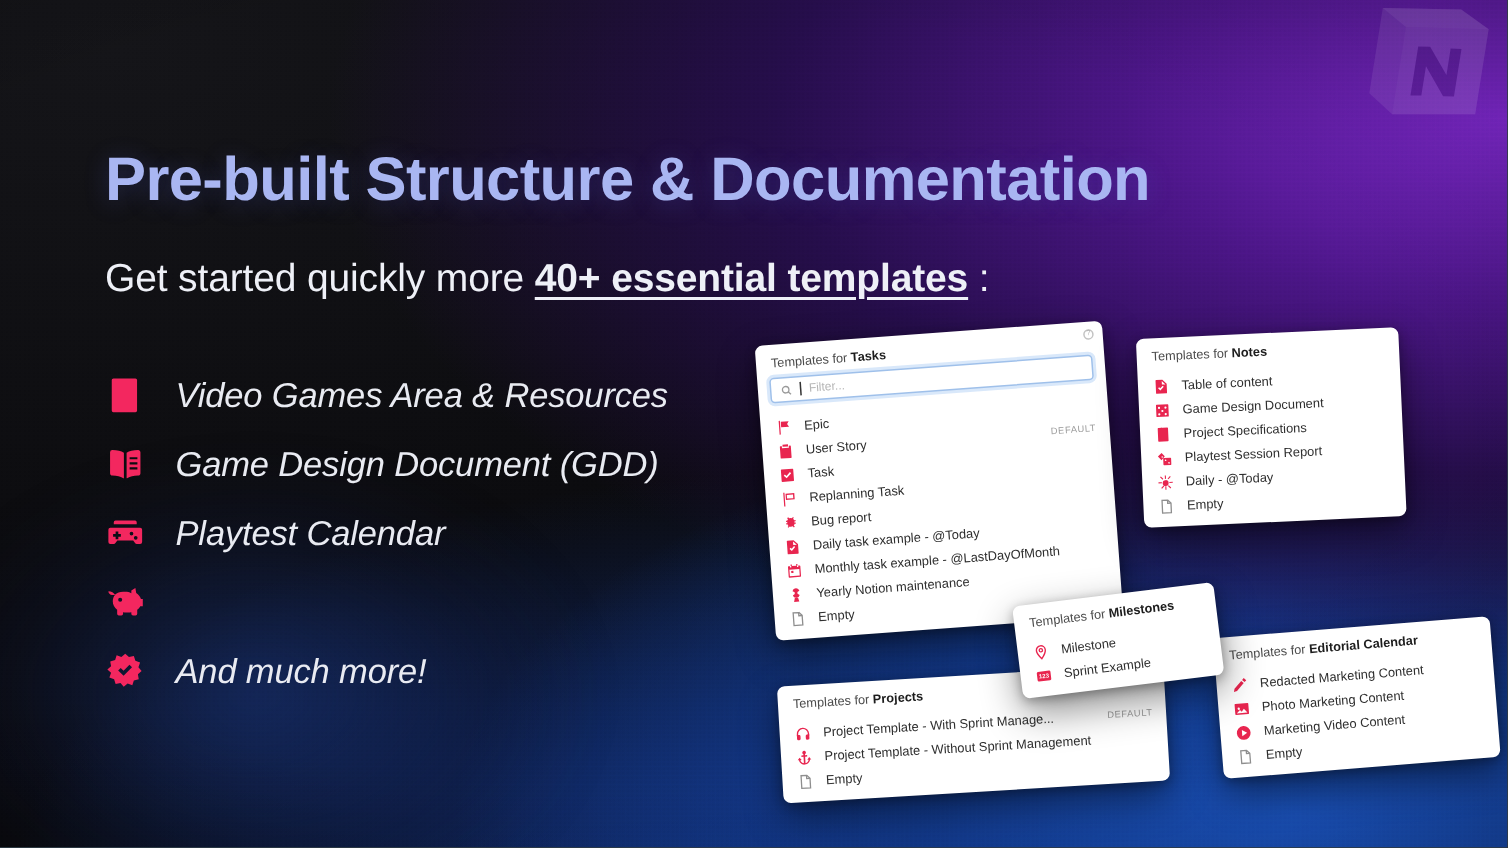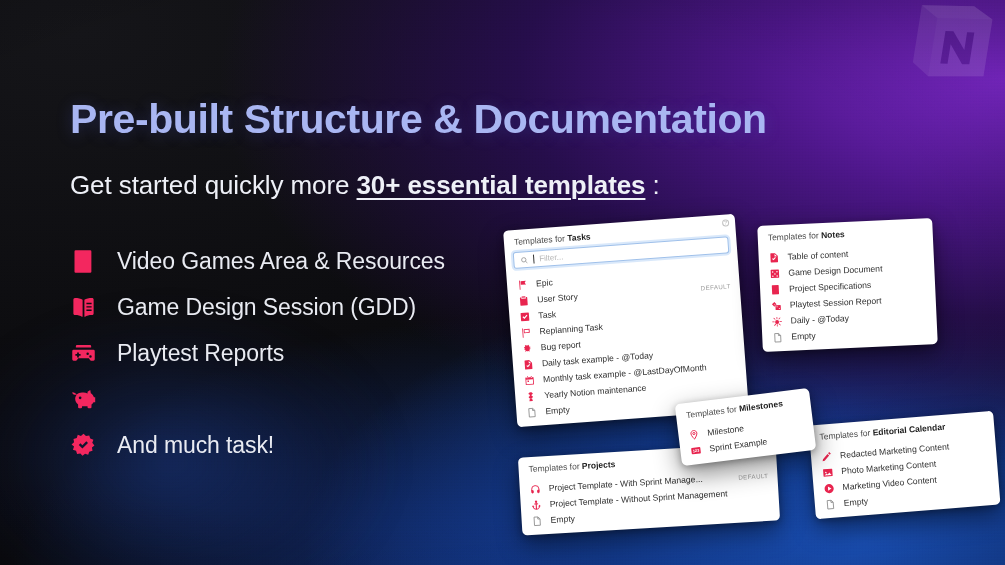--- a/index.html
+++ b/index.html
@@ -82,23 +82,24 @@
     text-underline-offset: 4px;
     text-decoration-thickness: 2px;
   }
 
   .bullets {
     position: absolute; left: 70px; top: 245px;
     display: flex; flex-direction: column;
     gap: 14px;
   }
   .bullet {
-    display: flex; align-items: center;
+    display: flex; align-items: flex-end;
     gap: 20px;
     height: 32px;
+    font-style: italic;
   }
   .bullet-icon {
     width: 27px; height: 27px;
     flex: 0 0 27px;
     display: flex; align-items: center; justify-content: center;
     color: #f3275f;
   }
   .bullet-icon svg { width: 100%; height: 100%; display: block; }
   .bullet-label {
     font-size: 23px;
@@ -218,67 +219,67 @@
       <path d="M8 10 L44 5 L58 12 L58 52 L20 58 L8 50 Z" fill="#ffffff" opacity="0.55"></path>
       <path d="M8 10 L44 5 L58 12 L20 17 Z" fill="#ffffff" opacity="0.75"></path>
       <path d="M20 17 L58 12 L58 52 L20 58 Z" fill="#ffffff" opacity="0.42"></path>
       <path d="M27 25 L27 48 L32 47.3 L32 33.5 L42 46 L47 45.3 L47 23 L42 23.6 L42 36 L32.5 24.3 Z" fill="#1a1030"></path>
     </svg>
   </div>
 
   <div class="headline">Pre-built Structure &amp; Documentation</div>
 
   <div class="subhead">
-    <span>Get started quickly more </span><span class="accent">30+ essential templates</span><span> :</span>
+    <span>Get started quickly more </span><span class="accent">40+ essential templates</span><span> :</span>
   </div>
 
   <div class="bullets">
 
     <div class="bullet">
       <span class="bullet-icon">
         <svg viewBox="0 0 24 24" fill="currentColor">
           <path d="M5 2h13a1 1 0 0 1 1 1v18a1 1 0 0 1-1 1H5a1 1 0 0 1-1-1V3a1 1 0 0 1 1-1Zm2.6 0h2.6v8.4l-1.3-1.1-1.3 1.1V2Z"></path>
         </svg>
       </span>
       <span class="bullet-label">Video Games Area &amp; Resources</span>
     </div>
 
     <div class="bullet">
       <span class="bullet-icon">
         <svg viewBox="0 0 24 24" fill="currentColor">
           <path d="M11.2 5.2C9.6 4 7.3 3.5 4.4 3.5A1.4 1.4 0 0 0 3 4.9v12.4c0 .8.6 1.4 1.4 1.4 2.7 0 4.8.5 6.2 1.5a.8.8 0 0 0 .6.1V5.2Zm1.6 0v15.1c.2 0 .4 0 .6-.1 1.4-1 3.5-1.5 6.2-1.5.8 0 1.4-.6 1.4-1.4V4.9c0-.8-.6-1.4-1.4-1.4-2.9 0-5.2.5-6.8 1.7Zm1.8 2.6h4.6v1.3h-4.6V7.8Zm0 3h4.6v1.3h-4.6v-1.3Zm0 3h4.6v1.3h-4.6v-1.3Z"></path>
         </svg>
       </span>
-      <span class="bullet-label">Game Design Session (GDD)</span>
+      <span class="bullet-label">Game Design Document (GDD)</span>
     </div>
 
     <div class="bullet">
       <span class="bullet-icon">
         <svg viewBox="0 0 24 24" fill="currentColor">
           <path d="M6.2 4.5h11.6a1 1 0 0 1 1 1v1.2H5.2V5.5a1 1 0 0 1 1-1Zm-3 4.2h17.6A1.2 1.2 0 0 1 22 9.9v7.3a1.2 1.2 0 0 1-1.2 1.2h-2a1.2 1.2 0 0 1-1-.55l-1.1-1.6H7.3l-1.1 1.6a1.2 1.2 0 0 1-1 .55h-2A1.2 1.2 0 0 1 2 17.2V9.9a1.2 1.2 0 0 1 1.2-1.2Zm3.1 2.3v1.5H4.8v1.6h1.5v1.5h1.6v-1.5h1.5v-1.6H7.9V11H6.3Zm9.4.1a1.1 1.1 0 1 0 0 2.2 1.1 1.1 0 0 0 0-2.2Zm2.5 2.5a1.1 1.1 0 1 0 0 2.2 1.1 1.1 0 0 0 0-2.2Z"></path>
         </svg>
       </span>
-      <span class="bullet-label">Playtest Reports</span>
+      <span class="bullet-label">Playtest Calendar</span>
     </div>
 
     <div class="bullet">
       <span class="bullet-icon">
         <svg viewBox="0 0 24 24" fill="currentColor">
           <path d="M15.6 5.1 18 3.6l.5 2.9c1.4.9 2.4 2.2 2.8 3.6h1.1v4.3h-1.5c-.4.8-1 1.5-1.8 2.1v2.3a1 1 0 0 1-1 1h-1.5a1 1 0 0 1-1-1v-.9c-.6.1-1.2.2-1.8.2h-1.3c-.6 0-1.2-.1-1.8-.2v.9a1 1 0 0 1-1 1H8.2a1 1 0 0 1-1-1v-2.4C5.6 15.2 4.6 13.4 4.6 11.4c0-1.4.5-2.7 1.3-3.7H4.2C3 7.7 2 6.7 2 5.5c1.8 0 3.3 1 3.9 2.1 1.2-1.1 2.9-1.8 4.8-1.8h1.3c1.3 0 2.5.3 3.6.8ZM9 9.3a1.2 1.2 0 1 0 0 2.4 1.2 1.2 0 0 0 0-2.4Z"></path>
         </svg>
       </span>
     </div>
 
     <div class="bullet">
       <span class="bullet-icon">
         <svg viewBox="0 0 24 24" fill="currentColor">
           <path d="m12 1.6 2.2 1.9 2.9-.5.9 2.8 2.8 1-1 2.8 1.9 2.3-2.2 1.9.5 2.9-2.9.8-.9 2.8-2.8-1-2.3 1.9-1.9-2.2-2.9.5-.9-2.8-2.8-1 1-2.8L1.4 11l2.2-1.9-.5-2.9 2.9-.9.9-2.8 2.8 1L12 1.6Zm-1 13.1 5-5-1.5-1.5L11 11.7 9.3 10l-1.5 1.5 3.2 3.2Z"></path>
         </svg>
       </span>
-      <span class="bullet-label">And much task!</span>
+      <span class="bullet-label">And much more!</span>
     </div>
   </div>
 
   <div class="card" id="card-tasks">
     <div class="card-dot">?</div>
     <div class="card-title">
       <span>Templates for </span><b>Tasks</b>
     </div>
     <div class="filter-wrap">
       <div class="filter-box">

